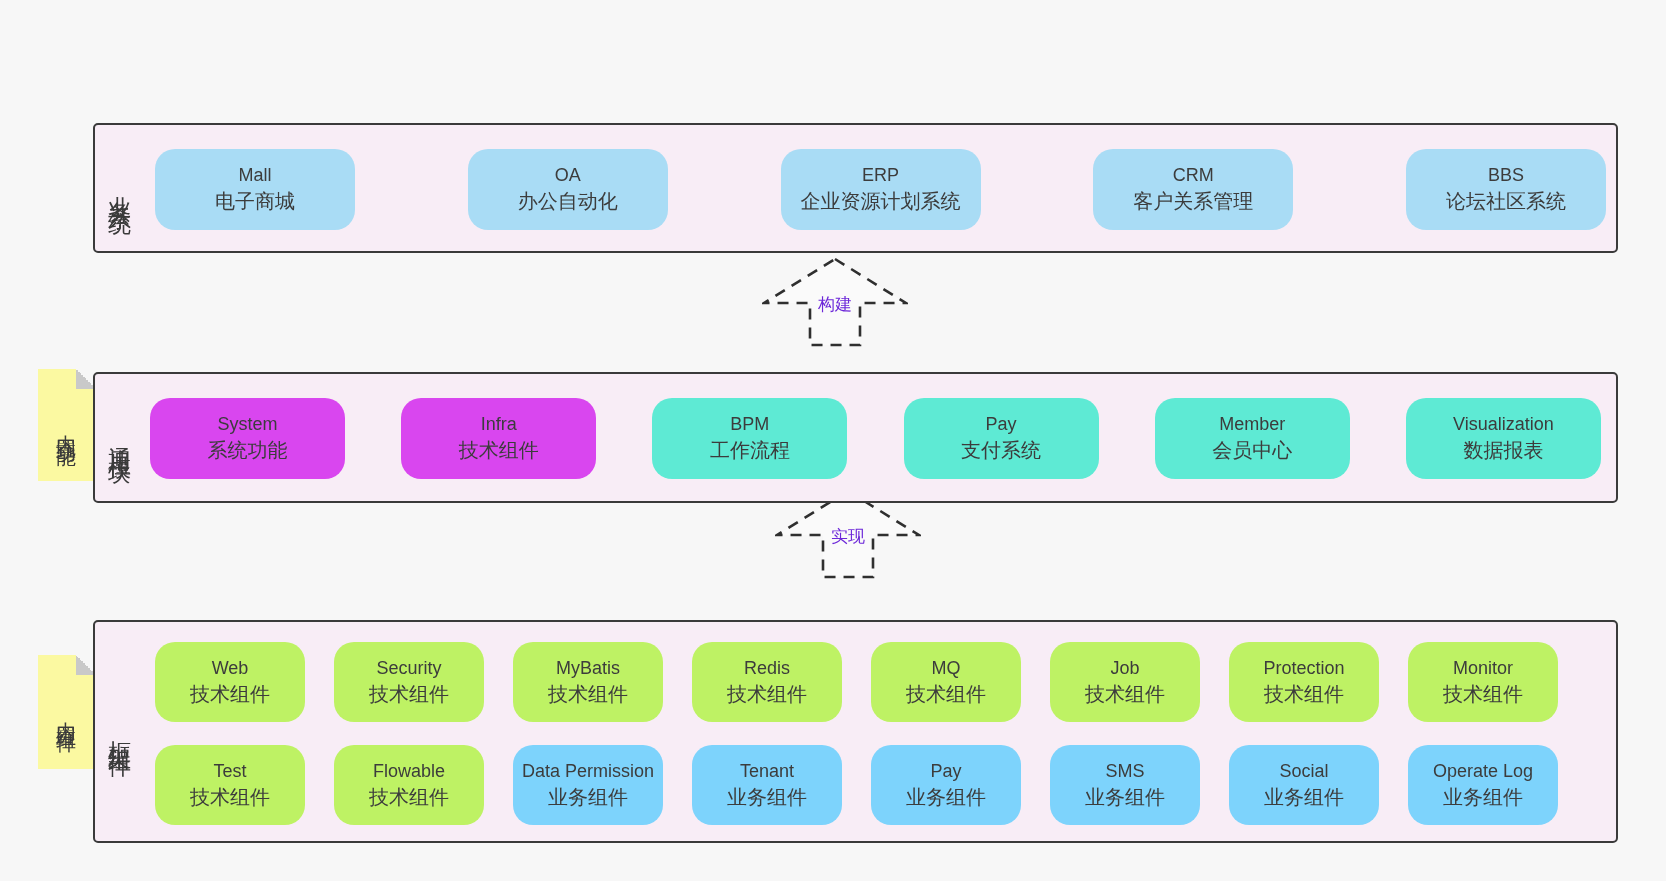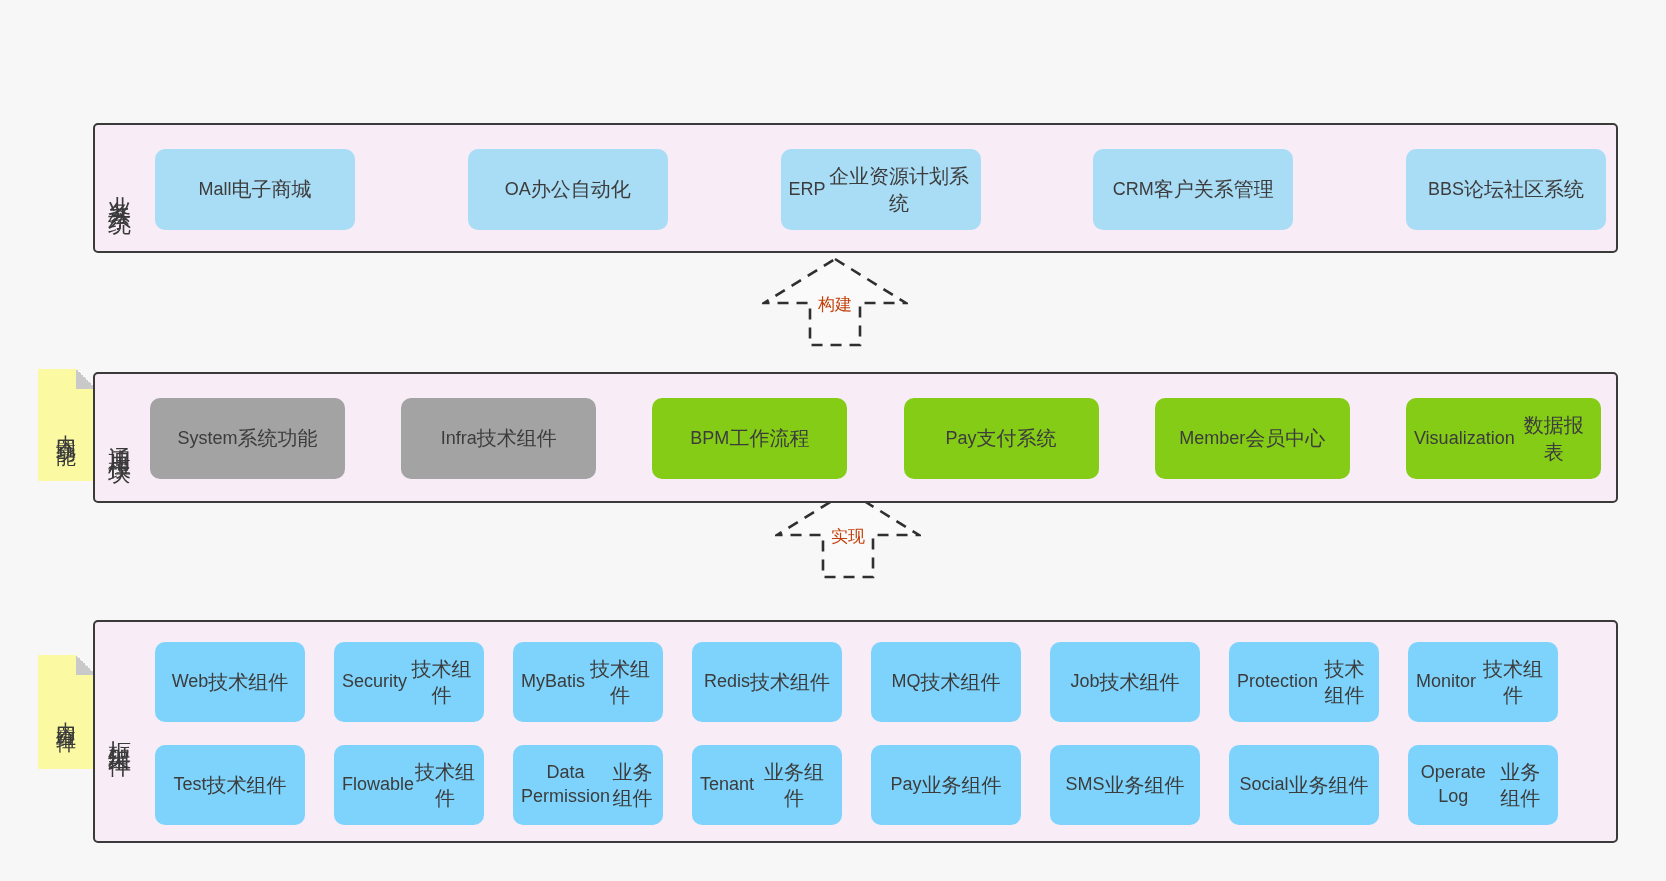--- a/index.html
+++ b/index.html
@@ -20,53 +20,53 @@
     font-size:23px;letter-spacing:5px;color:#3a3a3a;white-space:nowrap;
   }
   .row{
     position:absolute;display:flex;justify-content:space-between;align-items:center;
   }
   .row-b1{left:60px;right:10px;top:24px;height:81px;}
   .row-b2{left:55px;right:15px;top:24px;height:81px;}
   .row-b3a{left:60px;right:58px;top:20px;height:80px;}
   .row-b3b{left:60px;right:58px;top:123px;height:80px;justify-content:space-between;}
   .box{
-    border-radius:10px;display:flex;flex-direction:row;justify-content:center;
+    border-radius:20px;display:flex;flex-direction:column;justify-content:center;
     align-items:center;text-align:center;box-sizing:border-box;padding:4px 8px;
     line-height:1.32;
   }
   .box .en{font-size:18px;}
   .box .zh{font-size:20px;}
   .w200{width:200px;height:81px;}
   .w195{width:195px;height:81px;}
   .w150{width:150px;height:80px;}
   .c-blue{background:#a9dcf5;}
-  .c-red{background:#a3a3a3;}
-  .c-pink{background:#84cc16;}
-  .c-green{background:#7dd3fc;}
+  .c-red{background:#d946ef;}
+  .c-pink{background:#5eead4;}
+  .c-green{background:#bef264;}
   .c-greenlight{background:#7dd3fc;}
   .note{
     position:absolute;left:38px;width:58px;background:#fbf9a1;z-index:1;
   }
   .note-fold{
     position:absolute;top:0;right:0;width:20px;height:20px;
     background:linear-gradient(to bottom left,#f7f7f7 0 50%,#c9c9c9 50% 100%);
   }
   .note-text{
     position:absolute;left:50%;top:52%;transform:translate(-50%,-50%);
     writing-mode:vertical-rl;text-orientation:upright;
     font-size:20px;letter-spacing:4px;color:#3a3a3a;white-space:nowrap;
   }
   .arrow{
     position:absolute;width:146px;height:90px;z-index:1;
   }
   .arrow svg{display:block;width:100%;height:100%;}
   .arrow-label{
     position:absolute;left:0;right:0;top:36px;text-align:center;
-    font-size:17px;color:#c2410c;
+    font-size:17px;color:#6d28d9;
   }
   .arrow-label span{background:#fafafa;padding:0 3px;}
 </style>
 </head>
 <body>
 
 <div class="band" style="top:123px;height:130px;">
   <div class="band-label">业务系统</div>
   <div class="row row-b1">
     <div class="box w200 c-blue">

